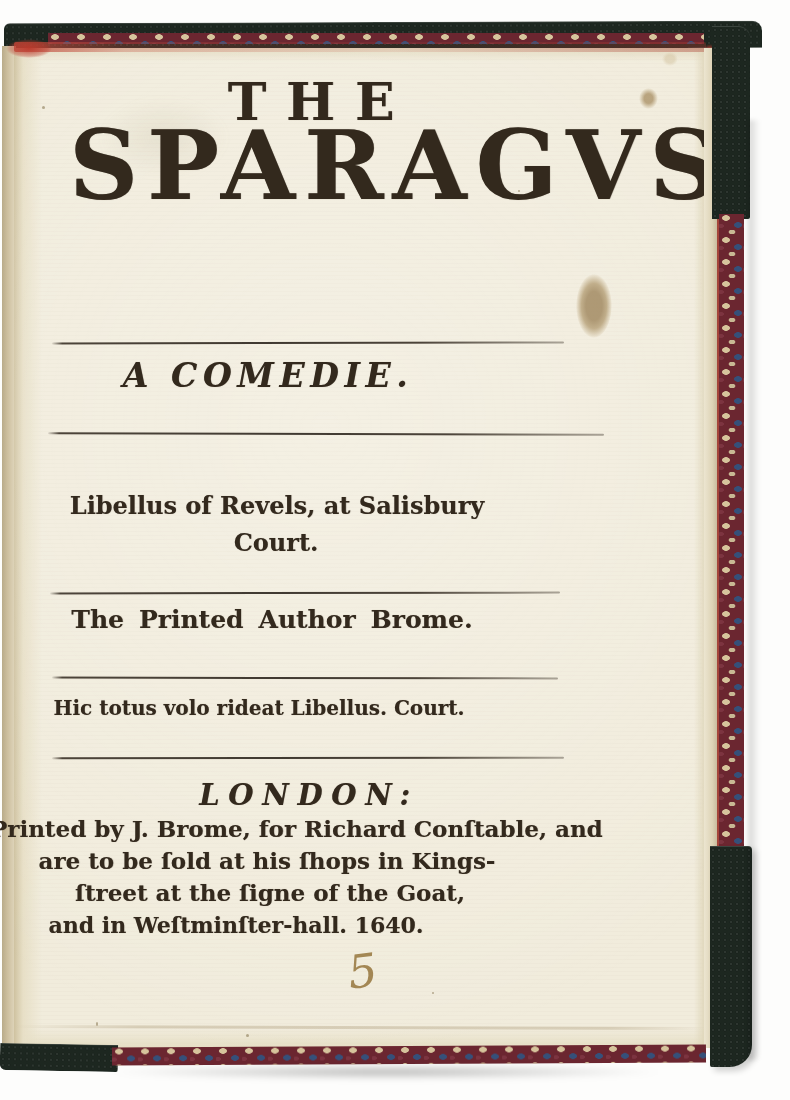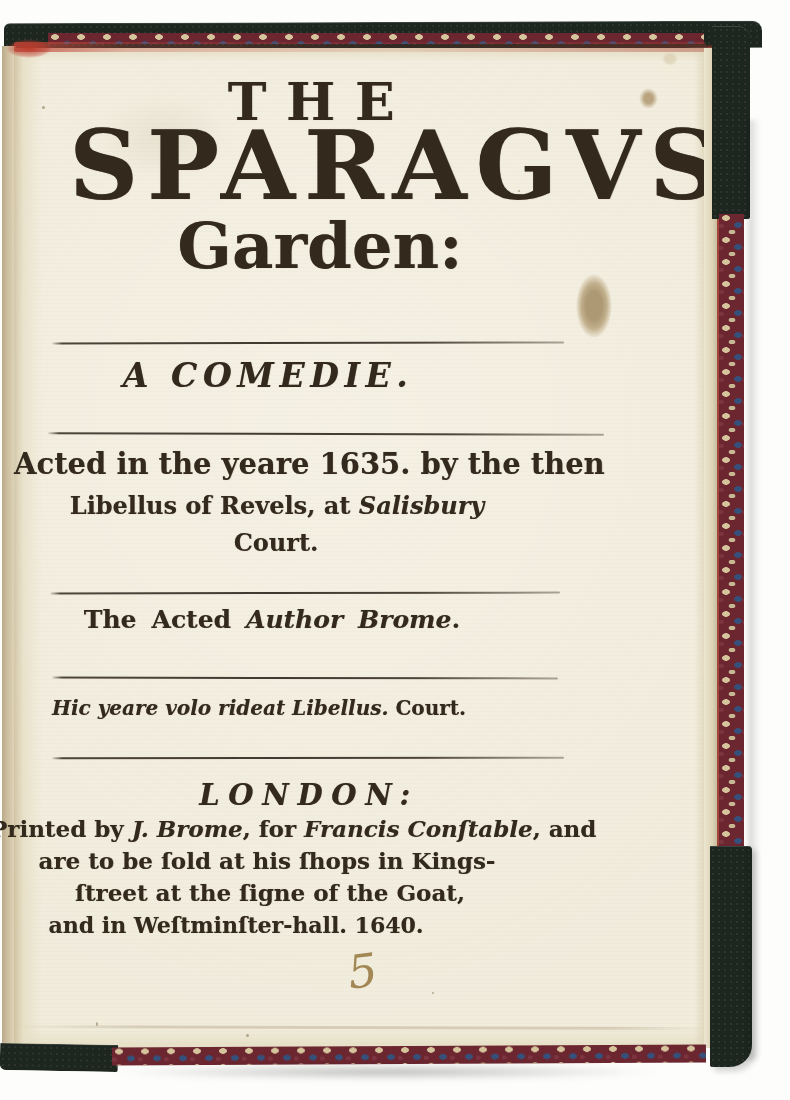--- a/index.html
+++ b/index.html
@@ -39,21 +39,21 @@
     border-bottom:2px solid rgba(168,66,48,.45);
   }
 
   
   .line{
     position:absolute;left:0;width:590px;text-align:center;
     color:#33291d;font-weight:bold;line-height:1;
     text-shadow:.3px .3px .7px rgba(51,41,29,.45);
     white-space:nowrap;
   }
-  .it{font-style:italic;}
+  .it{}
   .l-the      {top:28px; font-size:52px;letter-spacing:.38em;transform:translateX(12px);}
   .l-sparagvs {top:70px; font-size:96px;letter-spacing:.09em;transform:translateX(55px);}
   .l-garden   {top:166px;font-size:64px;transform:translateX(11px);}
   .l-comedie  {top:311px;font-size:33px;font-style:italic;letter-spacing:.17em;transform:translateX(-41px);}
   .l-acted1   {top:402px;font-size:29px;transform:translateX(0);}
   .l-acted2   {top:446px;font-size:24px;transform:translateX(-32px);}
   .l-acted3   {top:483px;font-size:24px;transform:translateX(-33px);}
   .l-author   {top:559px;font-size:25px;word-spacing:.25em;transform:translateX(-37px);}
   .l-motto    {top:650px;font-size:20px;transform:translateX(-50px);}
   .l-city     {top:733px;font-size:29px;font-style:italic;letter-spacing:.3em;transform:translateX(0);}
@@ -149,44 +149,42 @@
   <div class="abs leather band-top"></div>
   <div class="abs marble strip-top"></div>
   <div class="abs gutter"></div>
 
   <div class="page">
 
     <div class="ghost"></div>
 
     <div class="line l-the">THE</div>
     <div class="line l-sparagvs">SPARAGVS</div>
-    <div class="line l-garden">Garden:</div>
 
     <div class="rule r1"></div>
 
     <div class="line l-comedie">A COMEDIE.</div>
 
     <div class="rule r2"></div>
 
-    <div class="line l-acted1">Acted in the yeare 1635. by the then</div>
     <div class="line l-acted2"><span>Libellus of Revels, at </span><span class="it">Salisbury</span></div>
     <div class="line l-acted3">Court.</div>
 
     <div class="rule r3"></div>
 
-    <div class="line l-author"><span>The Acted </span><span class="it">Author Brome</span><span>.</span></div>
+    <div class="line l-author"><span>The Printed </span><span class="it">Author Brome</span><span>.</span></div>
 
     <div class="rule r4"></div>
 
-    <div class="line l-motto"><span class="it">Hic yeare volo rideat Libellus. </span><span>Court.</span></div>
+    <div class="line l-motto"><span class="it">Hic totus volo rideat Libellus. </span><span>Court.</span></div>
 
     <div class="rule r5"></div>
 
     <div class="line l-city">LONDON:</div>
-    <div class="line l-imp1"><span>Printed by </span><span class="it">J. Brome</span><span>, for </span><span class="it">Francis Conſtable</span><span>, and</span></div>
+    <div class="line l-imp1"><span>Printed by </span><span class="it">J. Brome</span><span>, for </span><span class="it">Richard Conſtable</span><span>, and</span></div>
     <div class="line l-imp2">are to be ſold at his ſhops in Kings-</div>
     <div class="line l-imp3">ſtreet at the ſigne of the Goat,</div>
     <div class="line l-imp4">and in Weſtminſter-hall. 1640.</div>
 
     <div class="hand5">5</div>
 
     <div class="stain stain-large"></div>
     <div class="stain stain-small"></div>
     <div class="stain stain-faint"></div>
     <div class="speck" style="left:28px;top:58px;"></div>

